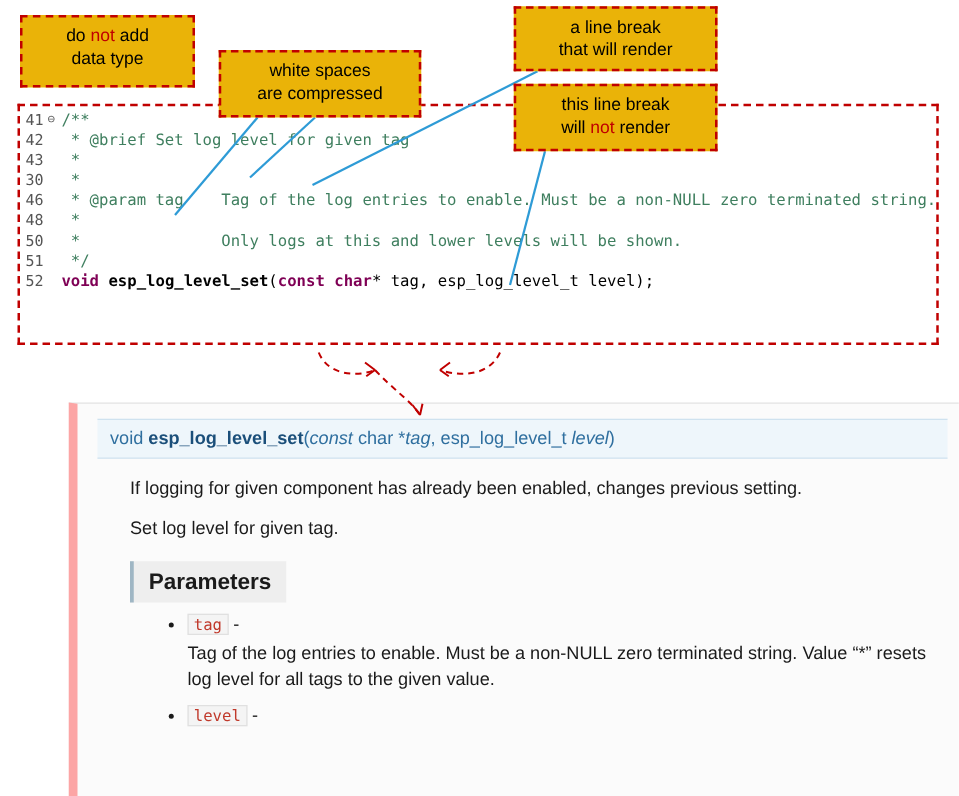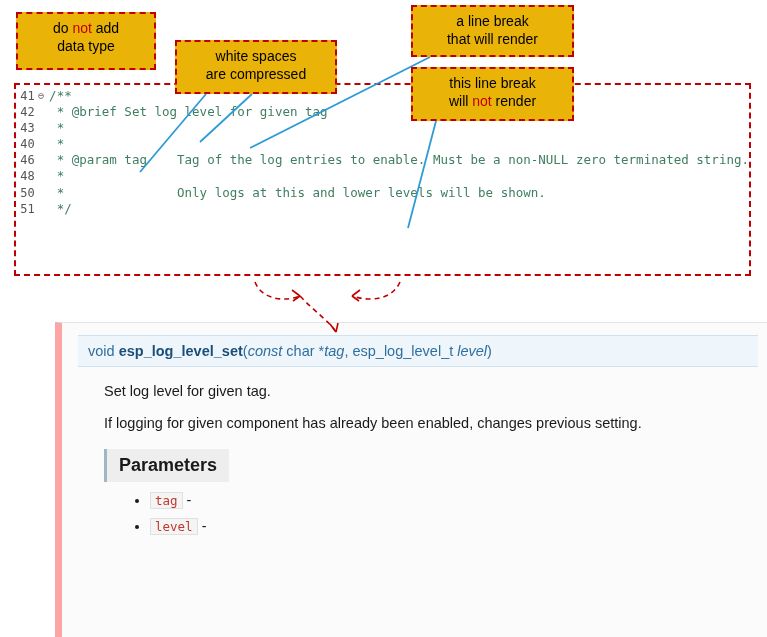--- a/index.html
+++ b/index.html
@@ -215,21 +215,21 @@
         <td class="gutter">42</td>
         <td class="fold"></td>
         <td class="code cm"> * @brief Set log level for given tag</td>
       </tr>
       <tr>
         <td class="gutter">43</td>
         <td class="fold"></td>
         <td class="code cm"> *</td>
       </tr>
       <tr>
-        <td class="gutter">40</td>
+        <td class="gutter">30</td>
         <td class="fold"></td>
         <td class="code cm"> *</td>
       </tr>
       <tr>
         <td class="gutter">46</td>
         <td class="fold"></td>
         <td class="code cm"> * @param tag    Tag of the log entries to enable. Must be a non-NULL zero terminated string.</td>
       </tr>
       <tr>
         <td class="gutter">48</td>
@@ -238,37 +238,43 @@
       </tr>
       <tr>
         <td class="gutter">50</td>
         <td class="fold"></td>
         <td class="code cm"> *               Only logs at this and lower levels will be shown.</td>
       </tr>
       <tr>
         <td class="gutter">51</td>
         <td class="fold"></td>
         <td class="code cm"> */</td>
+      </tr>
+      <tr>
+        <td class="gutter">52</td>
+        <td class="fold"></td>
+        <td class="code"><span class="kw">void</span><span class="pl"> </span><span class="fn">esp_log_level_set</span><span class="pl">(</span><span class="kw">const</span><span class="pl"> </span><span class="kw">char</span><span class="pl">* tag, </span><span class="pl">esp_log_level_t</span><span class="pl"> level</span><span class="pl">);</span></td>
       </tr>
     </tbody>
   </table>
 </div>
 
 <div id="doc-panel">
 
   <div id="doc-signature"><span class="sig-plain">void </span><span class="sig-name">esp_log_level_set</span><span class="sig-plain">(</span><span class="sig-kw">const</span><span class="sig-plain"> char *</span><span class="sig-param">tag</span><span class="sig-plain">, </span><span class="sig-plain">esp_log_level_t </span><span class="sig-param">level</span><span class="sig-plain">)</span></div>
 
+  <div class="doc-para">If logging for given component has already been enabled, changes previous setting.</div>
   <div class="doc-para">Set log level for given tag.</div>
-  <div class="doc-para">If logging for given component has already been enabled, changes previous setting.</div>
 
   <div id="doc-params-header">Parameters</div>
 
   <ul class="param-list">
     <li>
       <span class="param-code">tag</span>
       <span>-</span>
+      <div class="param-desc">Tag of the log entries to enable. Must be a non-NULL zero terminated string. Value “*” resets log level for all tags to the given value.</div>
     </li>
     <li>
       <span class="param-code">level</span>
       <span>-</span>
     </li>
   </ul>
 </div>
 
 </body></html>

